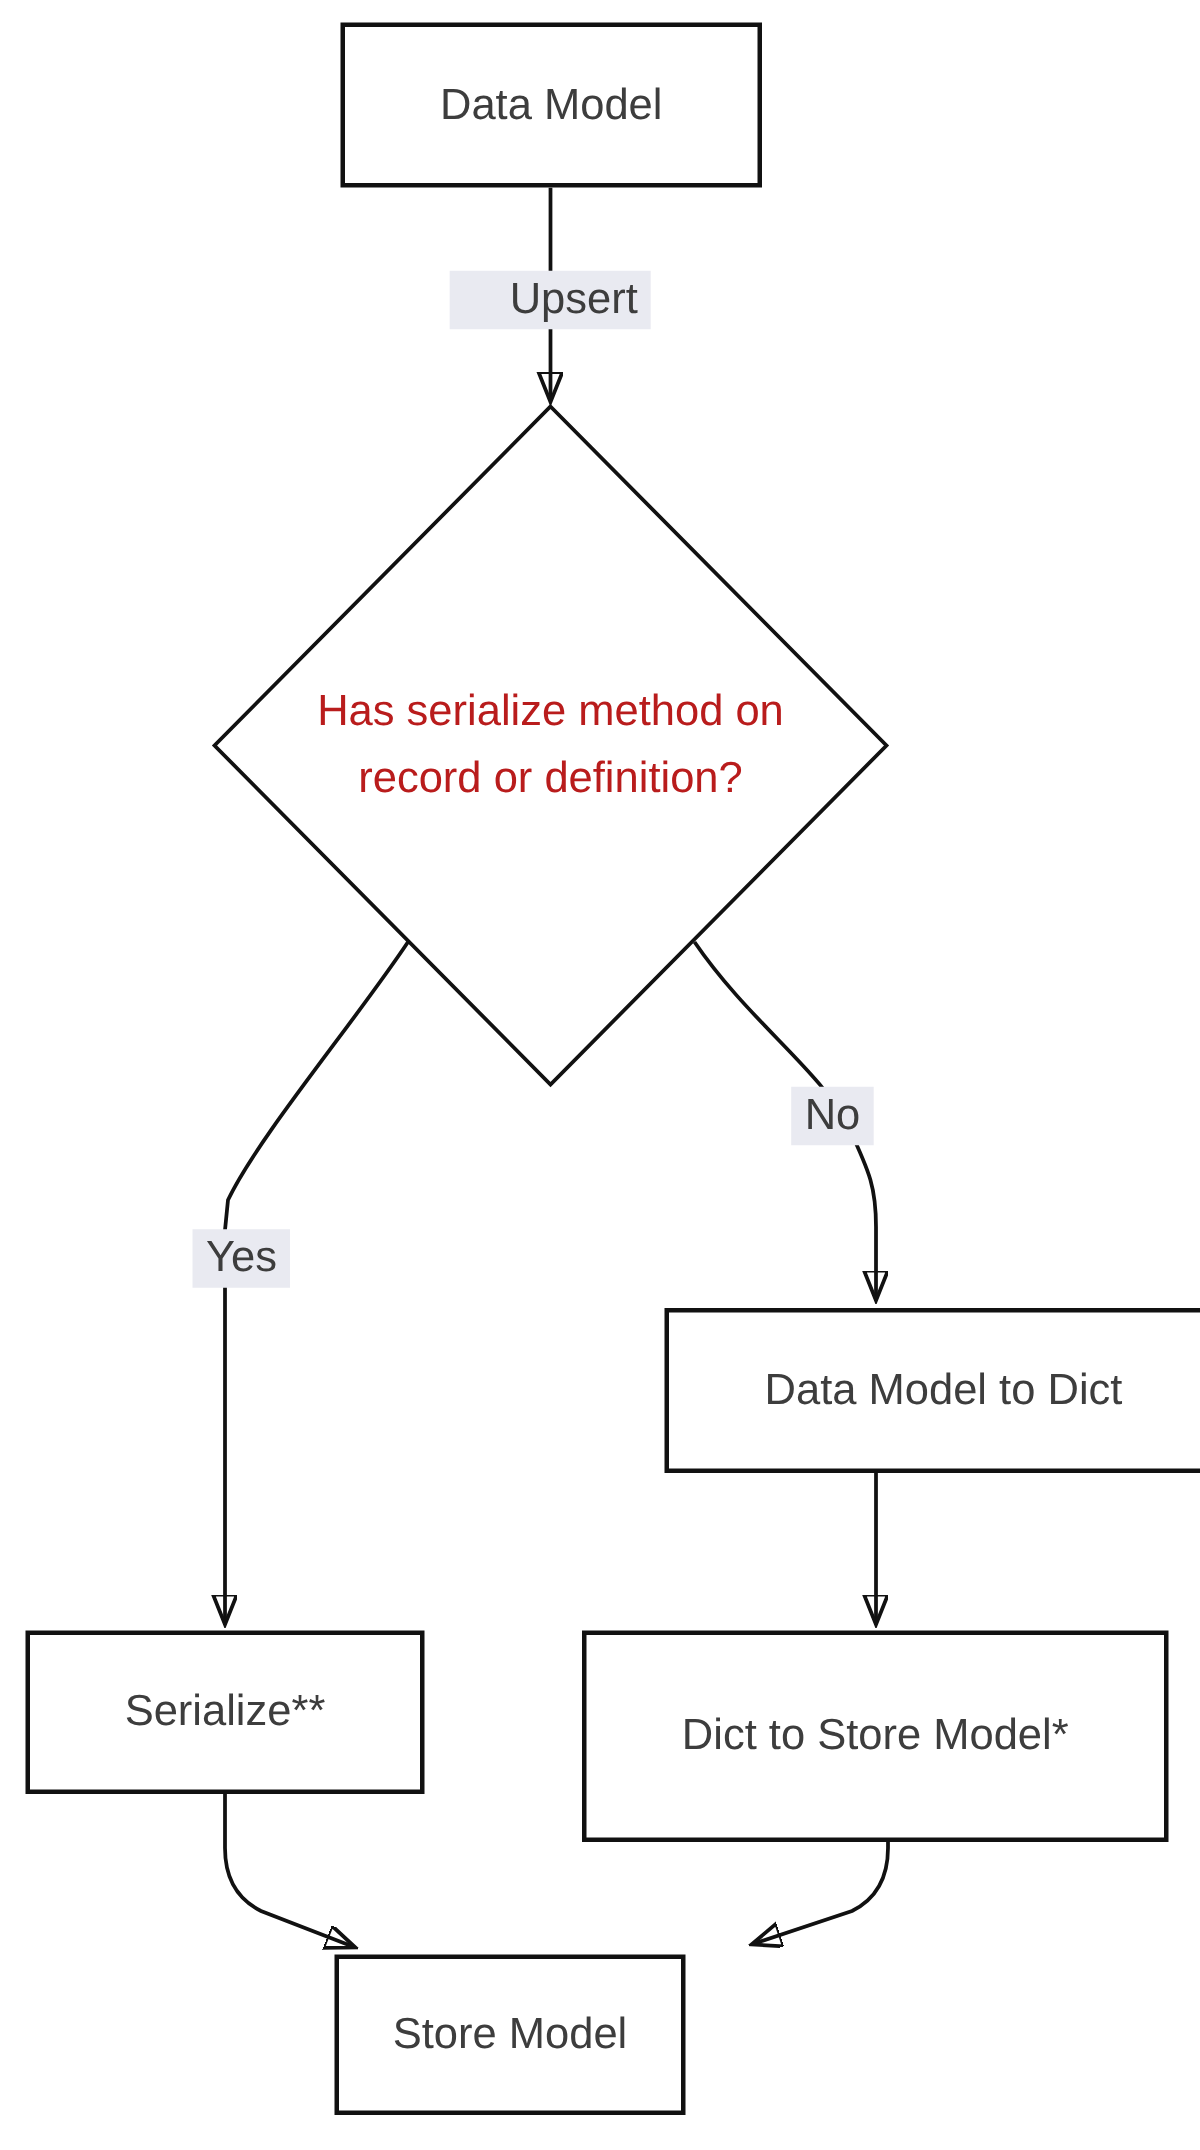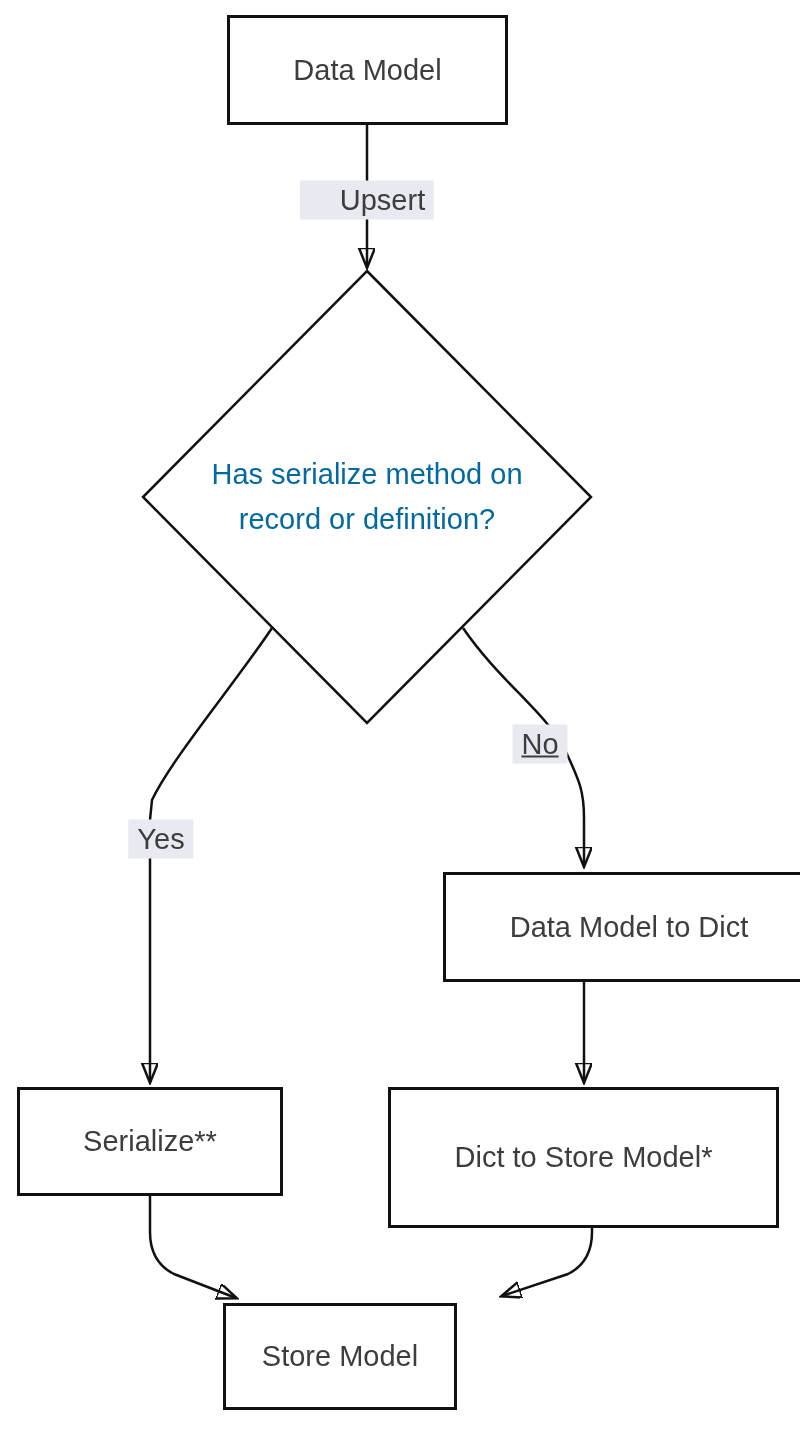--- a/index.html
+++ b/index.html
@@ -45,21 +45,21 @@
     z-index: 1;
   }
   .decision-text {
     position: absolute;
     left: 177px;
     top: 452px;
     width: 380px;
     text-align: center;
     font-size: 29px;
     line-height: 1.55;
-    color: #0369a1;
+    color: #b91c1c;
     z-index: 1;
   }
   .edge-label {
     position: absolute;
     transform: translate(-50%, -50%);
     background: #e9eaf1;
     color: #3d3d3d;
     font-size: 29px;
     padding: 3px 9px;
     white-space: nowrap;
@@ -112,15 +112,15 @@
   </div>
 
   <div class="node" style="left:223px; top:1303px; width:234px; height:107px;">
     <span>Store Model</span>
   </div>
 
   <div class="edge-label" style="left:367px; top:200px;padding-left:40px;">Upsert</div>
 
   <div class="edge-label" style="left:150px; top:839px;margin-left:11px;">Yes</div>
 
-  <div class="edge-label" style="left:540px; top:744px;text-decoration:underline;">No</div>
+  <div class="edge-label" style="left:555px; top:744px;">No</div>
 
 </div>
 
 </body></html>

